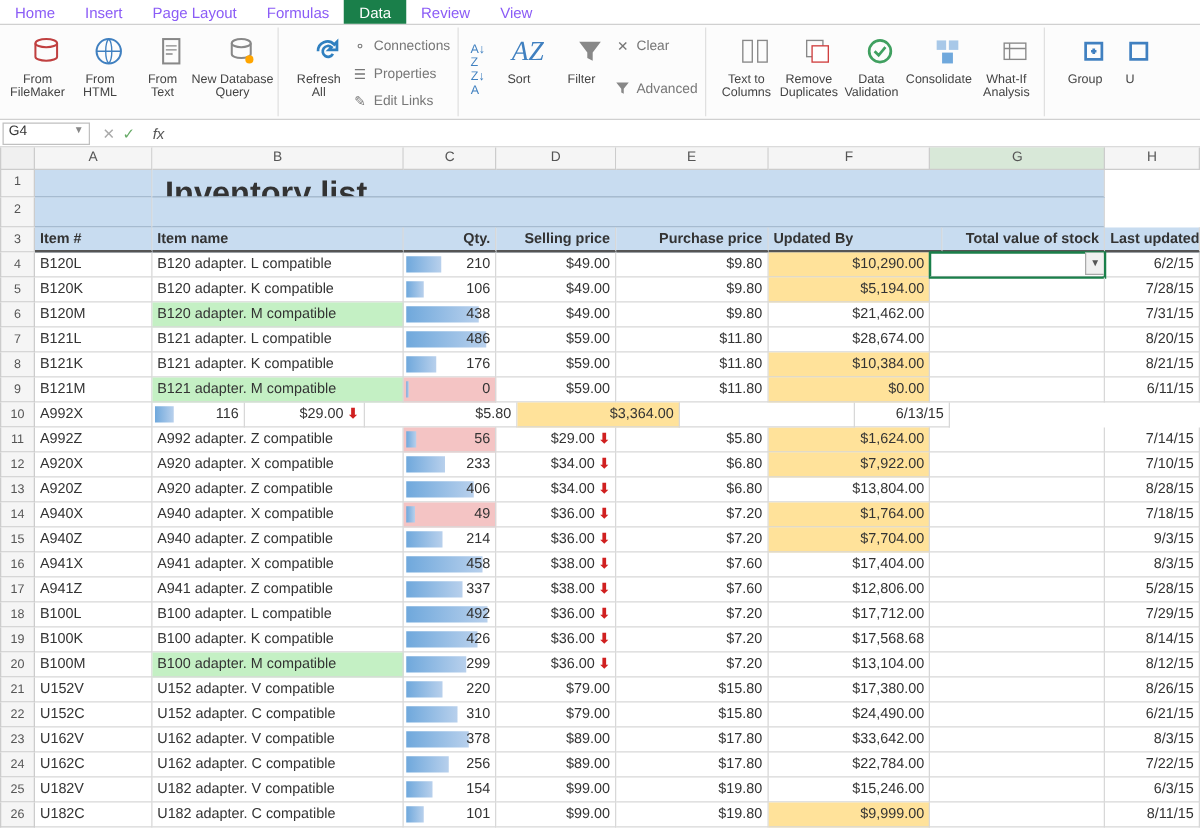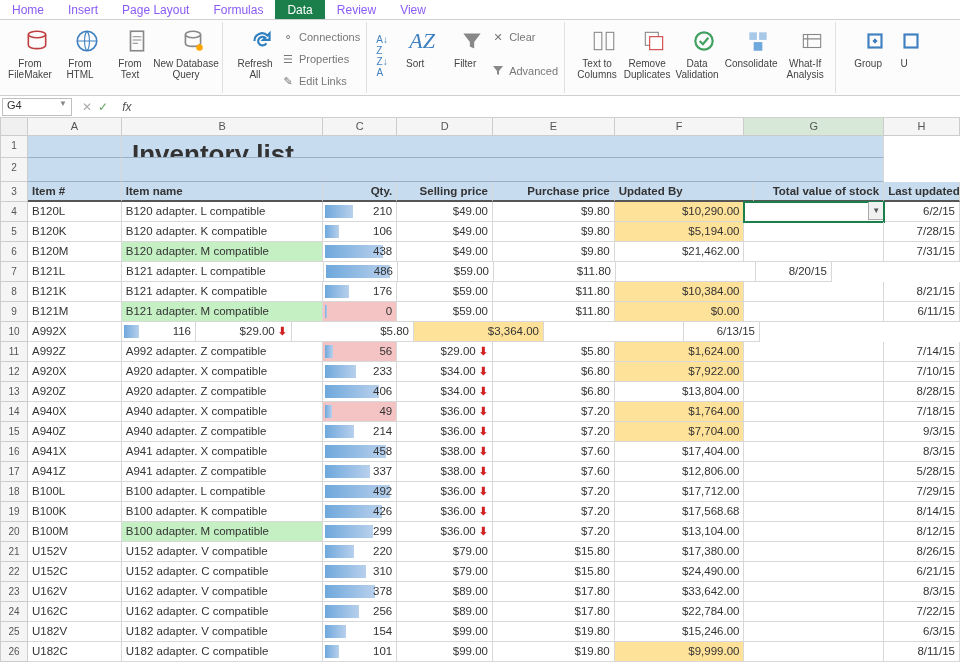--- a/index.html
+++ b/index.html
@@ -338,20 +338,21 @@
         <div class="cell wG" style="position: relative;"></div>
         <div class="cell wH ra">7/31/15</div>
       </div>
       <div class="row">
         <div class="rowhdr">7</div>
         <div class="cell wA">B121L</div>
         <div class="cell wB">B121 adapter. L compatible</div>
         <div class="cell wC ra"><div class="databar" style="width: 64.152px;"></div><span class="qty-val">486</span></div>
         <div class="cell wD ra">$59.00</div>
         <div class="cell wE ra">$11.80</div>
+        <div class="cell wF ra">$28,674.00</div>
         <div class="cell wG" style="position: relative;"></div>
         <div class="cell wH ra">8/20/15</div>
       </div>
       <div class="row">
         <div class="rowhdr">8</div>
         <div class="cell wA">B121K</div>
         <div class="cell wB">B121 adapter. K compatible</div>
         <div class="cell wC ra"><div class="databar" style="width: 23.232px;"></div><span class="qty-val">176</span></div>
         <div class="cell wD ra">$59.00</div>
         <div class="cell wE ra">$11.80</div>

